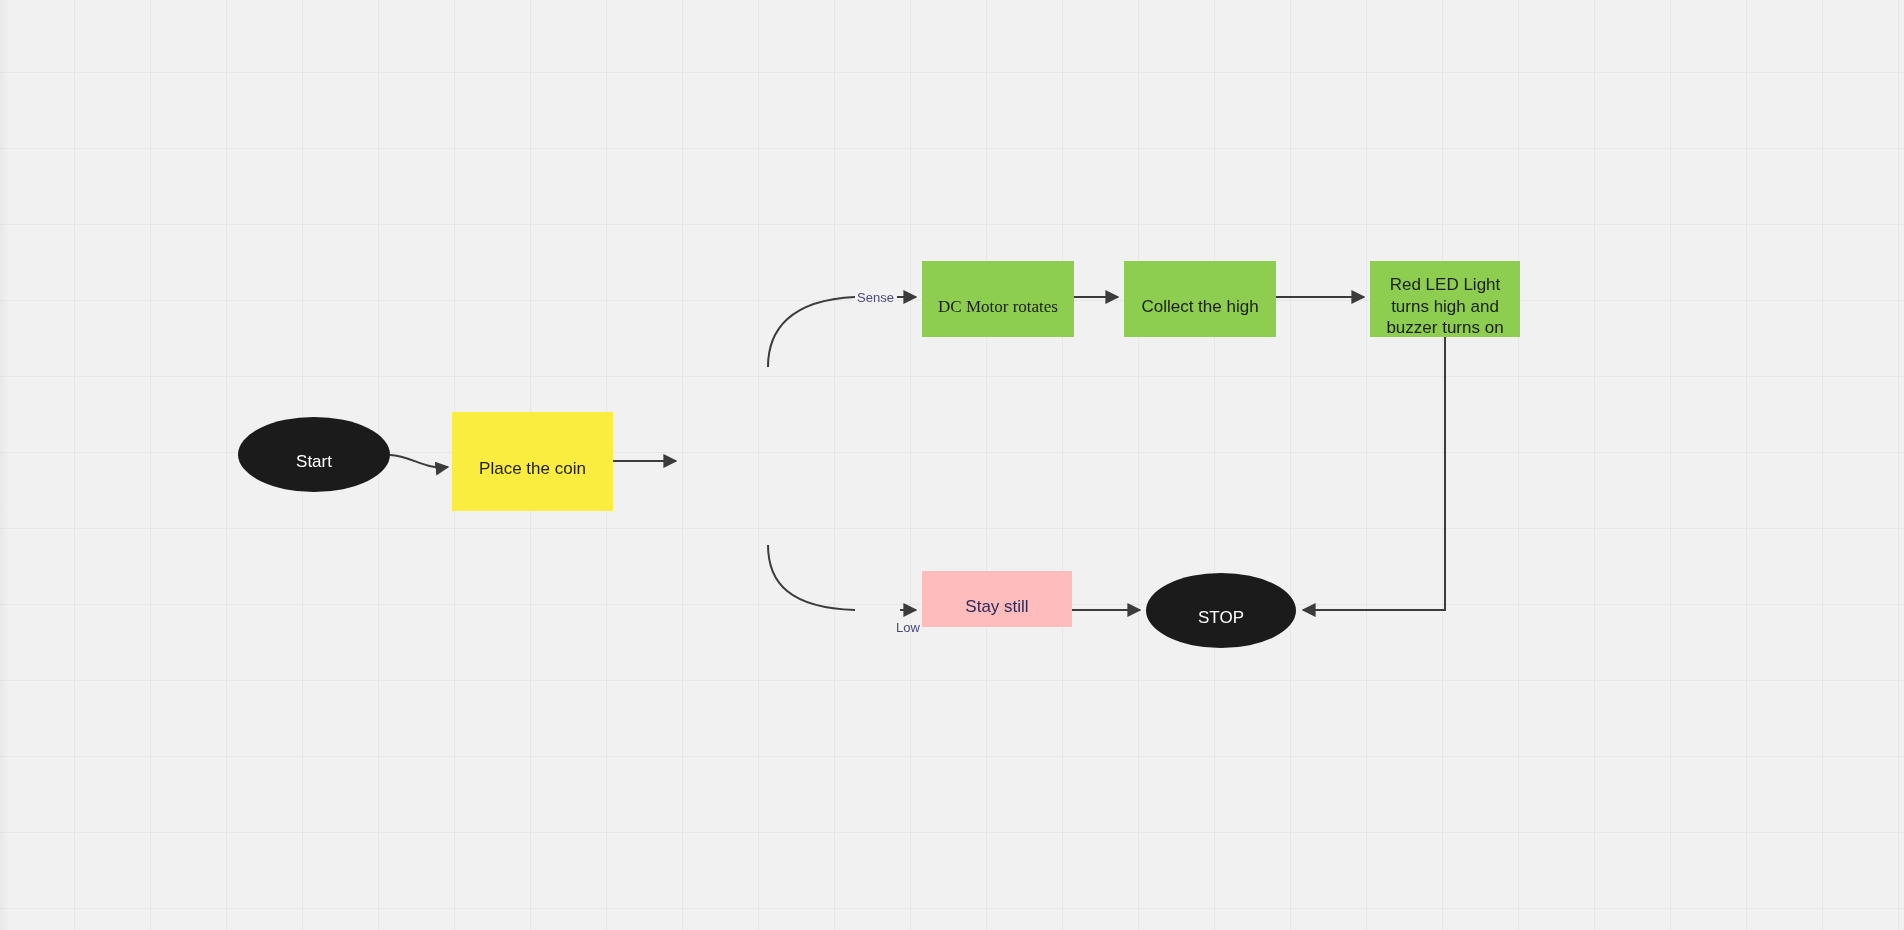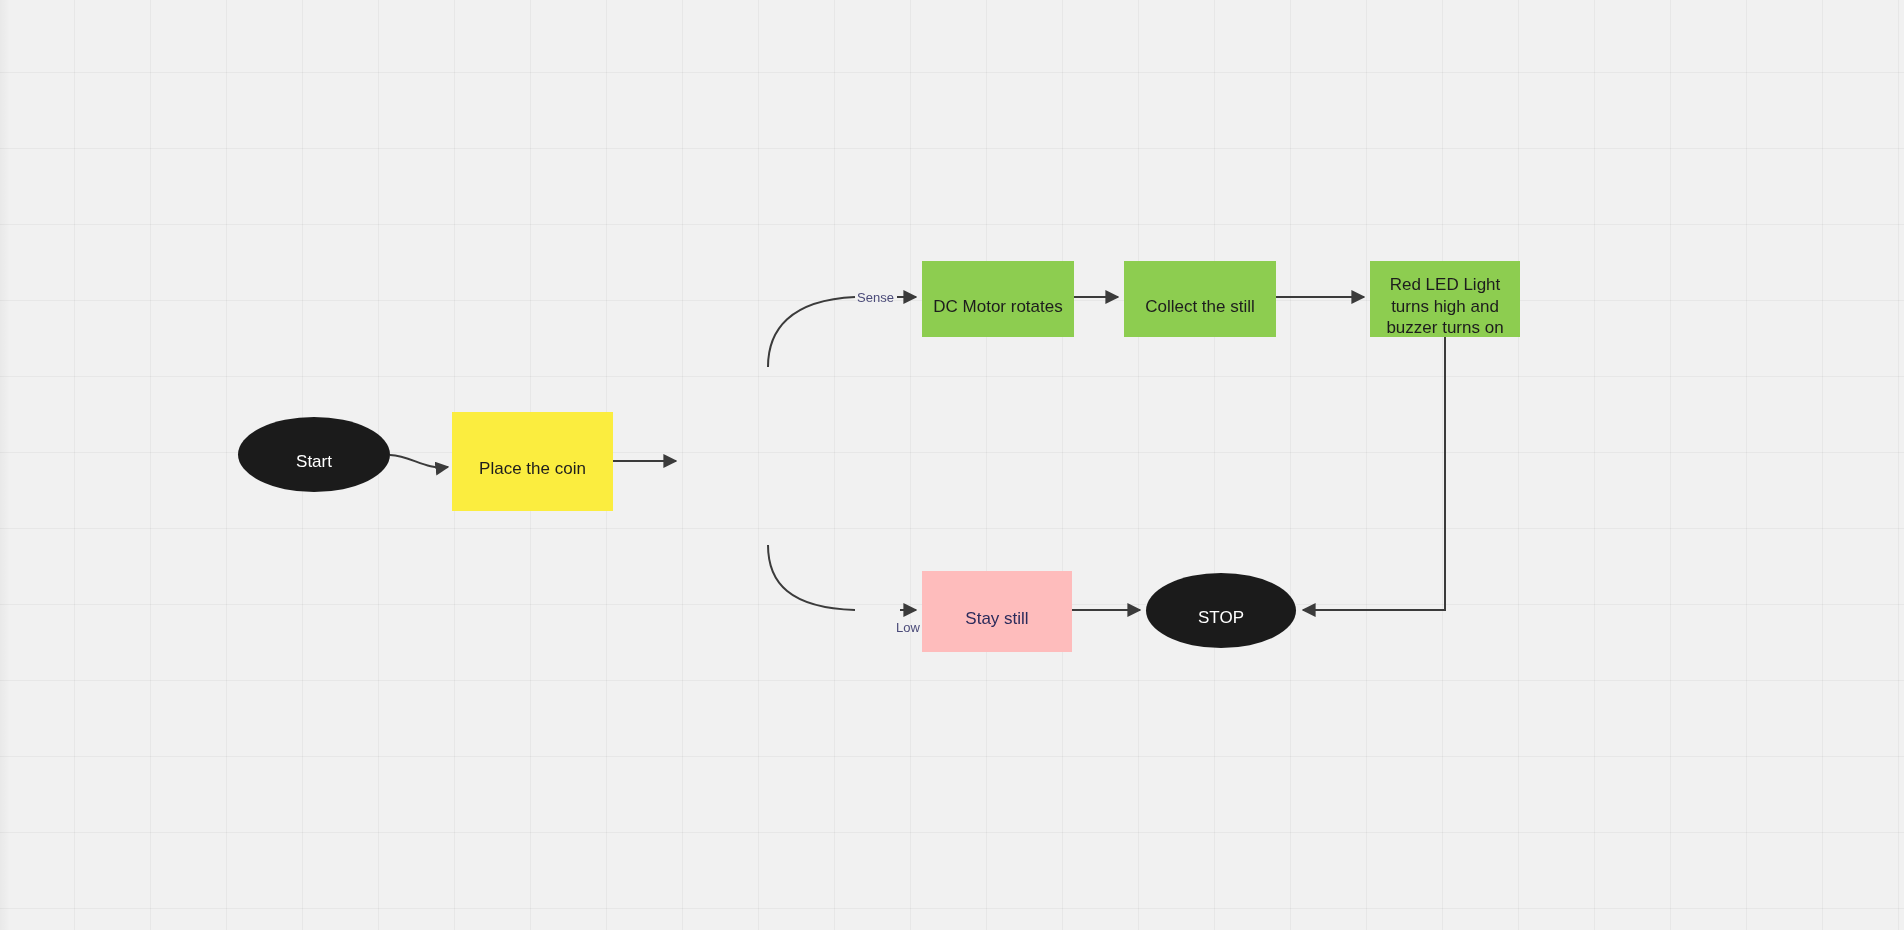--- a/index.html
+++ b/index.html
@@ -149,35 +149,35 @@
 
   <div class="node terminal" style="left:238px; top:417px; width:152px; height:75px;">
     <span class="node-label">Start</span>
   </div>
 
   <div class="node process yellow" style="left:452px; top:412px; width:161px; height:99px;align-items:center;">
     <span class="node-label">Place the coin</span>
   </div>
 
 
-  <div class="node process green" style="left:922px; top:261px; width:152px; height:76px;">
+  <div class="node process green" style="left:922px; top:261px; width:152px; height:76px;font-family:Liberation Serif, serif;">
     <span class="node-label">DC Motor rotates</span>
   </div>
 
   <div class="node process green" style="left:1124px; top:261px; width:152px; height:76px;">
-    <span class="node-label">Collect the still</span>
+    <span class="node-label">Collect the high</span>
   </div>
 
   <div class="node process green" style="left:1370px; top:261px; width:150px; height:76px;">
     <span class="node-label">Red LED Light
 turns high and
 buzzer turns on</span>
   </div>
 
-  <div class="node process pink" style="left:922px; top:571px; width:150px; height:81px;">
+  <div class="node process pink" style="left:922px; top:571px; width:150px; height:56px;">
     <span class="node-label">Stay still</span>
   </div>
 
   <div class="node terminal" style="left:1146px; top:573px; width:150px; height:75px;">
     <span class="node-label">STOP</span>
   </div>
 
   <div class="edge-label" style="left:857px; top:290px;">Sense</div>
 
   <div class="edge-label" style="left:862px; top:620px;margin-left:34px;">Low</div>

